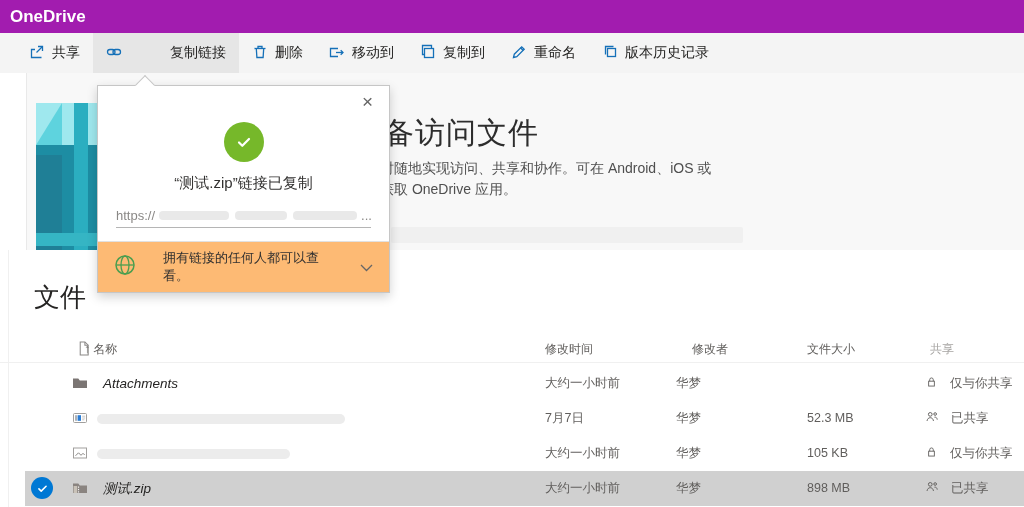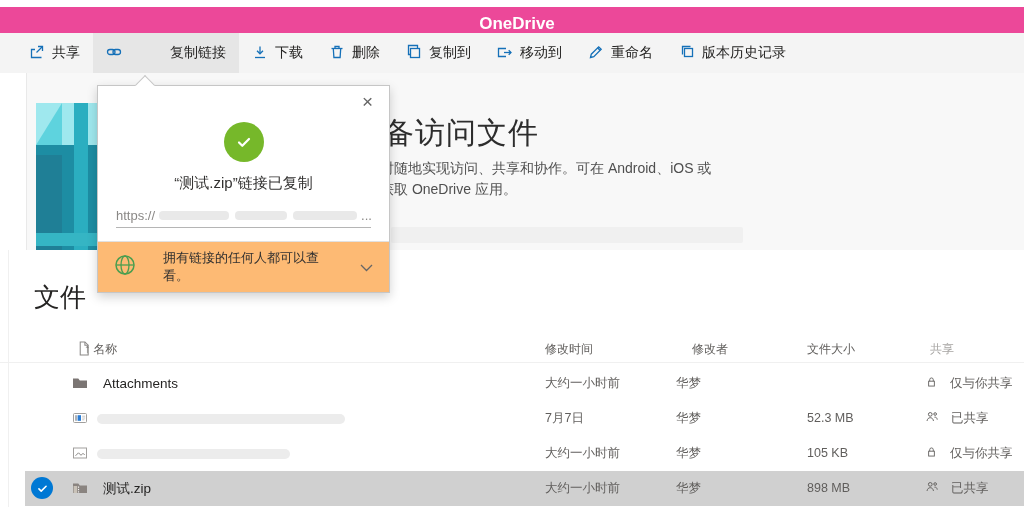--- a/index.html
+++ b/index.html
@@ -1,22 +1,22 @@
 <!DOCTYPE html>
 <html><head>
 <meta charset="utf-8">
 <style>
   * { margin:0; padding:0; box-sizing:border-box; }
   html,body { width:1024px; height:507px; overflow:hidden; background:#fff;
     font-family:"Liberation Sans","DejaVu Sans",sans-serif; }
   .screen { position:relative; width:1024px; height:507px; background:#fff; }
 
   
-  .topbar { position:absolute; top:7px; left:0; right:0; height:33px; background:#ec4899;
-    color:#fff; font-size:17px; font-weight:700; line-height:33px; padding-left:10px;text-align:center; }
+  .topbar { position:absolute; top:0; left:0; right:0; height:33px; background:#a21caf;
+    color:#fff; font-size:17px; font-weight:700; line-height:33px; padding-left:10px; }
 
   
   .toolbar { position:absolute; top:33px; left:0; right:0; height:40px; background:#f4f4f4;
     display:flex; align-items:stretch; padding-left:16px; font-size:14px; color:#252423; }
   .tb-btn { display:flex; align-items:center; gap:7px; padding:0 13px; cursor:pointer; }
   .tb-btn.active { background:#e6e6e6;gap:48px; }
   .tb-btn svg { width:16px; height:16px; flex:0 0 auto; }
   .tb-ic { stroke:#1570b8; fill:none; stroke-width:1.3; }
 
   
@@ -67,21 +67,21 @@
   .hby { position:absolute; left:676px; line-height:28px; cursor:pointer;margin-left:16px; }
   .hsize { position:absolute; left:807px; line-height:28px; cursor:pointer; }
   .hshare { position:absolute; left:930px; line-height:28px; color:#a6a4a2; cursor:pointer; }
 
   .row { position:absolute; left:0; right:0; height:35px; cursor:pointer; }
   .r0{top:116px;} .r1{top:151px;padding-left:16px;} .r2{top:186px;} .r3{top:221px;}
   .row-bg { position:absolute; left:25px; right:0; top:0; bottom:0; background:#d0d0d0; }
   .check-circle { position:absolute; left:31px; top:6px; width:22px; height:22px; border-radius:50%;
     background:#0078d4; display:flex; align-items:center; justify-content:center; z-index:2; }
   .file-icon { position:absolute; left:72px; top:9px; width:16px; height:16px; z-index:2; }
-  .fname { position:absolute; left:103px; line-height:35px; font-size:13.5px; color:#252423; z-index:2; }
+  .fname { position:absolute; left:103px; line-height:35px; font-size:13.5px; color:#252423; z-index:2;font-style:italic; }
   .blob { position:absolute; top:13px; height:10px; background:#ececec; border-radius:5px;
     filter:blur(.7px); z-index:2; }
   .b1{left:97px; width:248px;} .b2{left:97px; width:193px;}
   .cmod { position:absolute; left:545px; line-height:35px; font-size:12.5px; color:#605e5c; z-index:2; }
   .cby  { position:absolute; left:676px; line-height:35px; font-size:12.5px; color:#605e5c; z-index:2; }
   .csize{ position:absolute; left:807px; line-height:35px; font-size:12.5px; color:#605e5c; z-index:2; }
   .cshare{ position:absolute; left:925px; top:0; height:35px; display:flex; align-items:center; gap:12px;
     font-size:12.5px; color:#605e5c; z-index:2; }
   .gray-ic { stroke:#605e5c; fill:none; stroke-width:1.1; }
 </style>
@@ -105,48 +105,40 @@
     </div>
     <div class="tb-btn active">
       <span><svg viewBox="0 0 16 16">
             <rect class="tb-ic" x="1.5" y="5.5" width="7.5" height="5" rx="2.5"></rect>
             <rect class="tb-ic" x="7" y="5.5" width="7.5" height="5" rx="2.5"></rect>
           </svg></span>
       <span>复制链接</span>
     </div>
     <div class="tb-btn">
       <span><svg viewBox="0 0 16 16">
-            <path class="tb-ic" d="M8 2.5v7"></path>
-            <path class="tb-ic" d="M5 6.8L8 9.8l3-3"></path>
-            <path class="tb-ic" d="M3 13.5h10"></path>
-          </svg></span>
-      <span>下载</span>
-    </div>
-    <div class="tb-btn">
-      <span><svg viewBox="0 0 16 16">
             <path class="tb-ic" d="M2.5 4.5h11"></path>
             <path class="tb-ic" d="M6 4.5V2.5h4v2"></path>
             <path class="tb-ic" d="M4.3 4.5l.6 9h6.2l.6-9"></path>
           </svg></span>
       <span>删除</span>
     </div>
     <div class="tb-btn">
       <span><svg viewBox="0 0 16 16">
-            <rect class="tb-ic" x="4.5" y="4.5" width="9" height="9"></rect>
-            <path class="tb-ic" d="M11.5 4.5v-3h-9v9h2"></path>
-          </svg></span>
-      <span>复制到</span>
-    </div>
-    <div class="tb-btn">
-      <span><svg viewBox="0 0 16 16">
             <path class="tb-ic" d="M9 12.5H1.5v-8H9"></path>
             <path class="tb-ic" d="M7 8.5h7"></path>
             <path class="tb-ic" d="M11.7 6.2L14 8.5l-2.3 2.3"></path>
           </svg></span>
       <span>移动到</span>
+    </div>
+    <div class="tb-btn">
+      <span><svg viewBox="0 0 16 16">
+            <rect class="tb-ic" x="4.5" y="4.5" width="9" height="9"></rect>
+            <path class="tb-ic" d="M11.5 4.5v-3h-9v9h2"></path>
+          </svg></span>
+      <span>复制到</span>
     </div>
     <div class="tb-btn">
       <span><svg viewBox="0 0 16 16">
             <path class="tb-ic" d="M2.5 13.5l.8-3.3 7.4-7.4 2.5 2.5-7.4 7.4z"></path>
             <path class="tb-ic" d="M9.5 3.8l2.7 2.7"></path>
           </svg></span>
       <span>重命名</span>
     </div>
     <div class="tb-btn">
       <span><svg viewBox="0 0 16 16">

